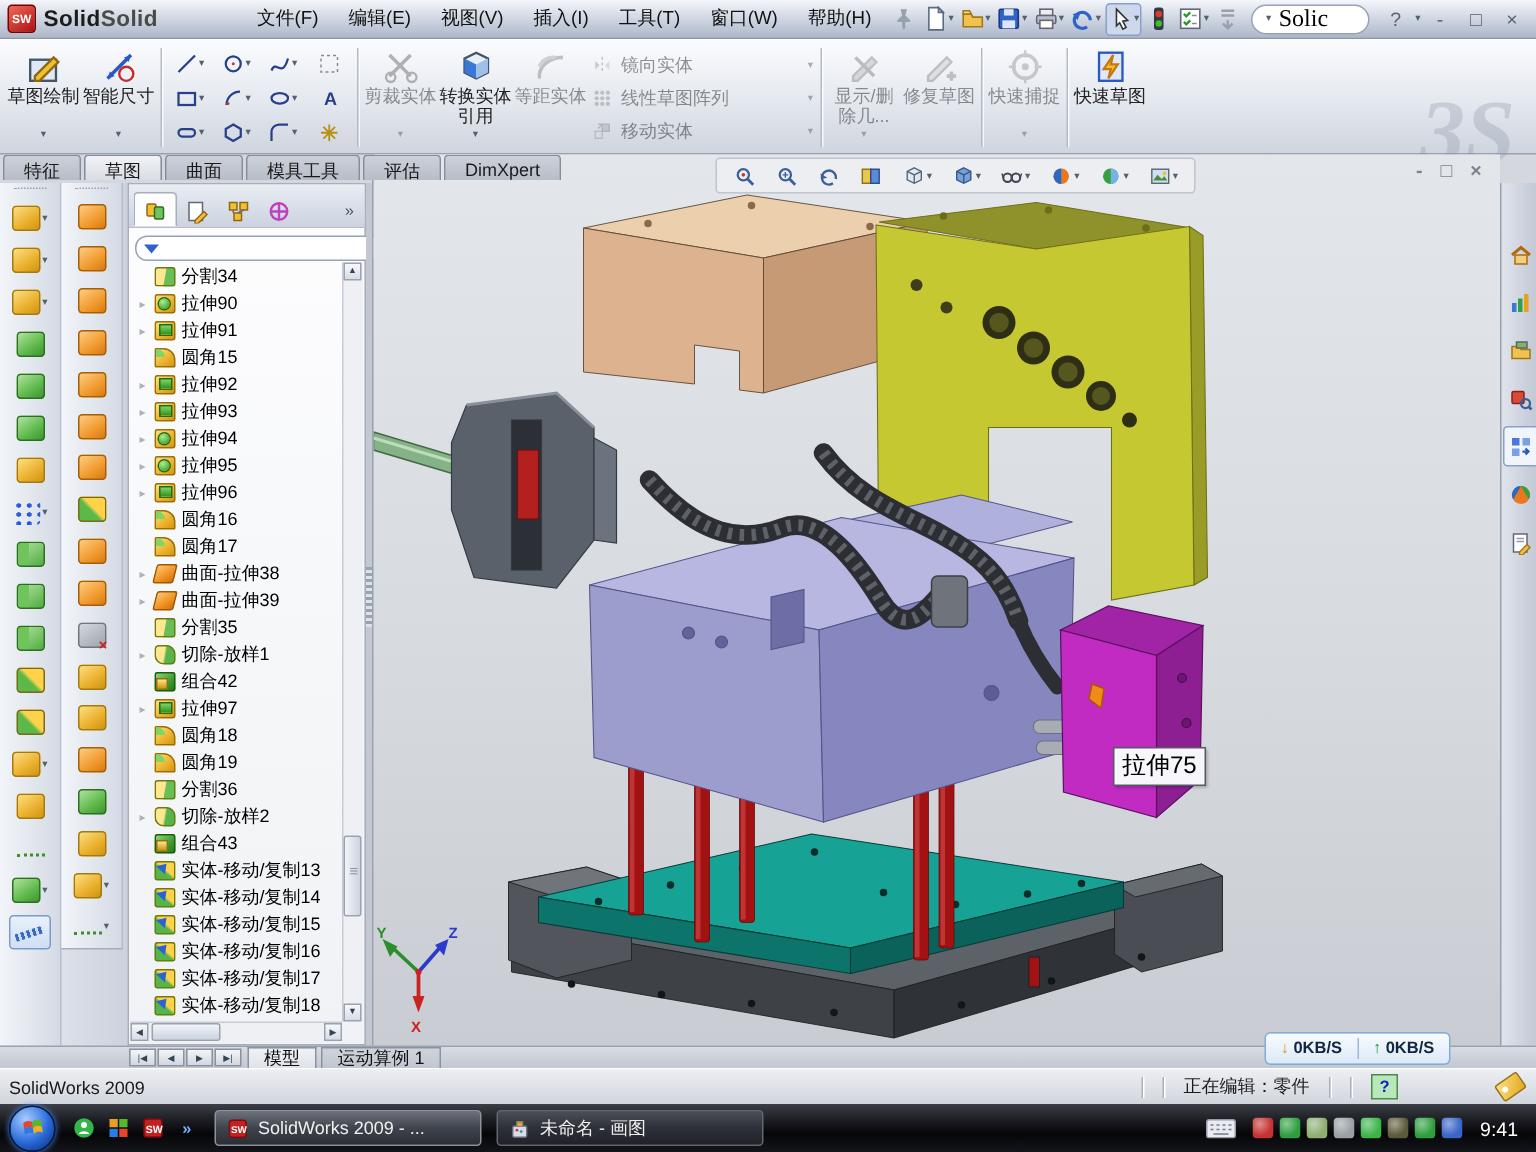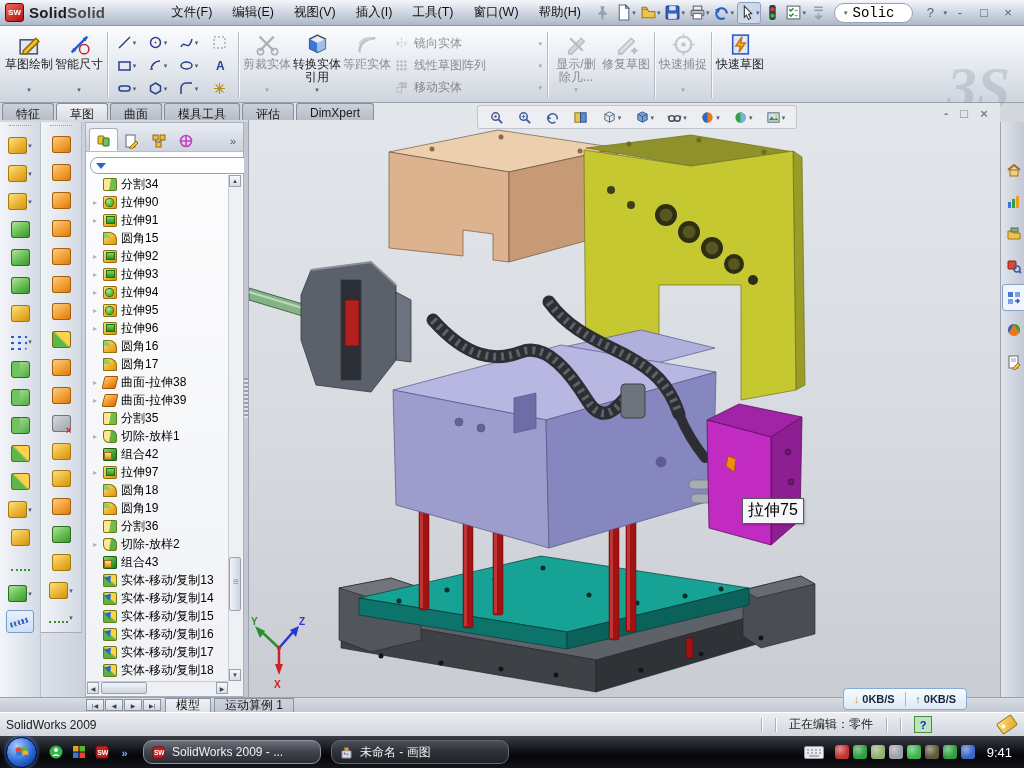--- a/index.html
+++ b/index.html
@@ -20,21 +20,21 @@
   #menubar{display:flex;margin-left:48px}
   .menu{padding:4px 10px;color:#111;border-radius:2px;font-size:12.5px}
   #qtools{margin-left:auto;display:flex;align-items:center;gap:2px;padding-right:5px}
   .qt{height:20px;display:flex;align-items:center;justify-content:center;border-radius:3px;padding:0 1px}
   .qt .gl{width:17px;height:17px;display:block}
   .qt .gl svg{width:17px;height:17px}
   .qt.pressed{background:#cdd8ec;border:1px solid #8aa0c8}
   .dd{font-size:7px;color:#55606e;line-height:1}
   .searchbox{display:flex;align-items:center;gap:3px;background:#fff;border:1px solid #96a2b8;
      border-radius:10px;height:18px;padding:0 6px;margin:0 4px}
-  .searchbox input{border:none;outline:none;width:52px;font-size:14px;font-family:Liberation Mono, monospace;background:transparent}
+  .searchbox input{border:none;outline:none;width:52px;font-size:16px;font-family:Liberation Serif, serif;background:transparent}
   .winbtn{width:22px;height:18px;color:#5a6270;font-size:13px;display:flex;align-items:center;justify-content:center}
   
   #ribbon{position:absolute;top:26px;left:0;width:1024px;height:77px;box-sizing:border-box;
     background:linear-gradient(#fbfcfe,#e4e8ef 55%,#cfd5de);border-bottom:1px solid #9aa2af;
     display:flex;align-items:stretch;padding:2px 0 0 4px}
   .rbig{width:50px;display:flex;flex-direction:column;align-items:center;padding-top:4px;
     font-size:12px;line-height:13px;text-align:center;color:#222}
   .rbig .gl svg{width:25px;height:25px}
   .rbig .lbl{margin-top:1px;height:27px;overflow:hidden;width:50px}
   .rbig .dd{margin-top:1px}
@@ -179,21 +179,21 @@
     background:linear-gradient(#3b3e46,#17181d 40%,#060608 62%,#14151a);
     display:flex;align-items:center;padding:0 4px}
   #startorb{width:29px;height:29px;border-radius:50%;flex:none;margin-left:2px;
     background:radial-gradient(circle at 35% 28%,#a6ccff,#2a6ad8 55%,#082a70);
     border:1px solid #041a48;display:flex;align-items:center;justify-content:center;box-shadow:0 0 4px #4a8af8}
   #startorb svg{width:16px;height:16px}
   .ql{display:flex;gap:6px;margin-left:10px;align-items:center}
   .qli{width:17px;height:17px;display:flex;align-items:center;justify-content:center}
   .qli svg{width:16px;height:16px}
   .ql-chev{color:#7ab0ff;font-size:11px;font-weight:bold;align-self:flex-start;margin-top:1px}
-  .twin{height:24px;width:178px;box-sizing:border-box;border-radius:9px;margin-left:10px;
+  .twin{height:24px;width:178px;box-sizing:border-box;border-radius:3px;margin-left:10px;
     background:linear-gradient(#4a4e57,#2d3038 50%,#202228);border:1px solid #62666f;
     display:flex;align-items:center;gap:6px;padding:0 7px;color:#f0f0f0;font-size:12px;white-space:nowrap;overflow:hidden}
   .twin.active{background:linear-gradient(#6c717b,#3f434c 50%,#2b2e35);border-color:#8d929b}
   .twin .wicon svg{width:15px;height:15px;flex:none}
   .tray{margin-left:auto;display:flex;align-items:center;gap:5px}
   .kb{width:20px;height:13px;margin-right:6px}
   .kb svg{width:20px;height:13px}
   .tri{width:14px;height:14px;border-radius:3px;flex:none}
   .clock{color:#fff;font-size:13px;margin:0 8px 0 7px}
 </style>

